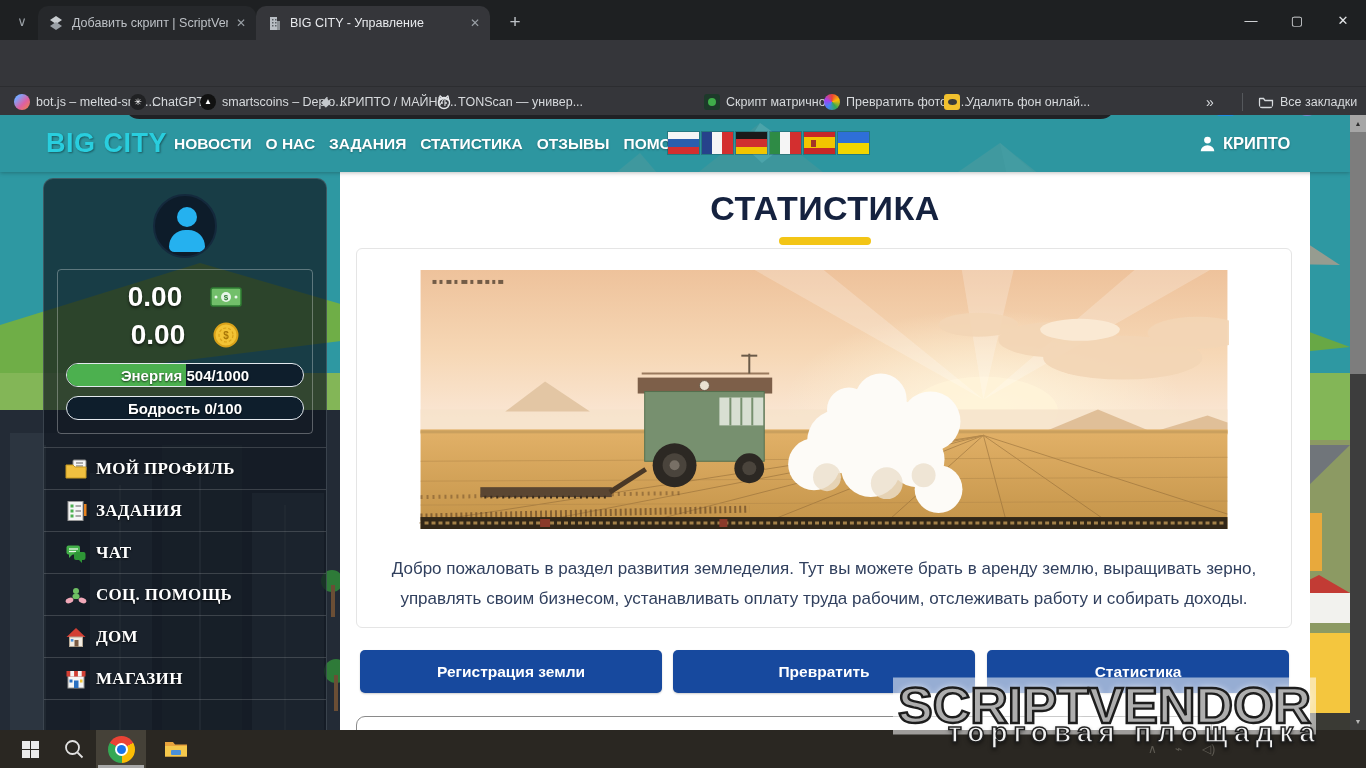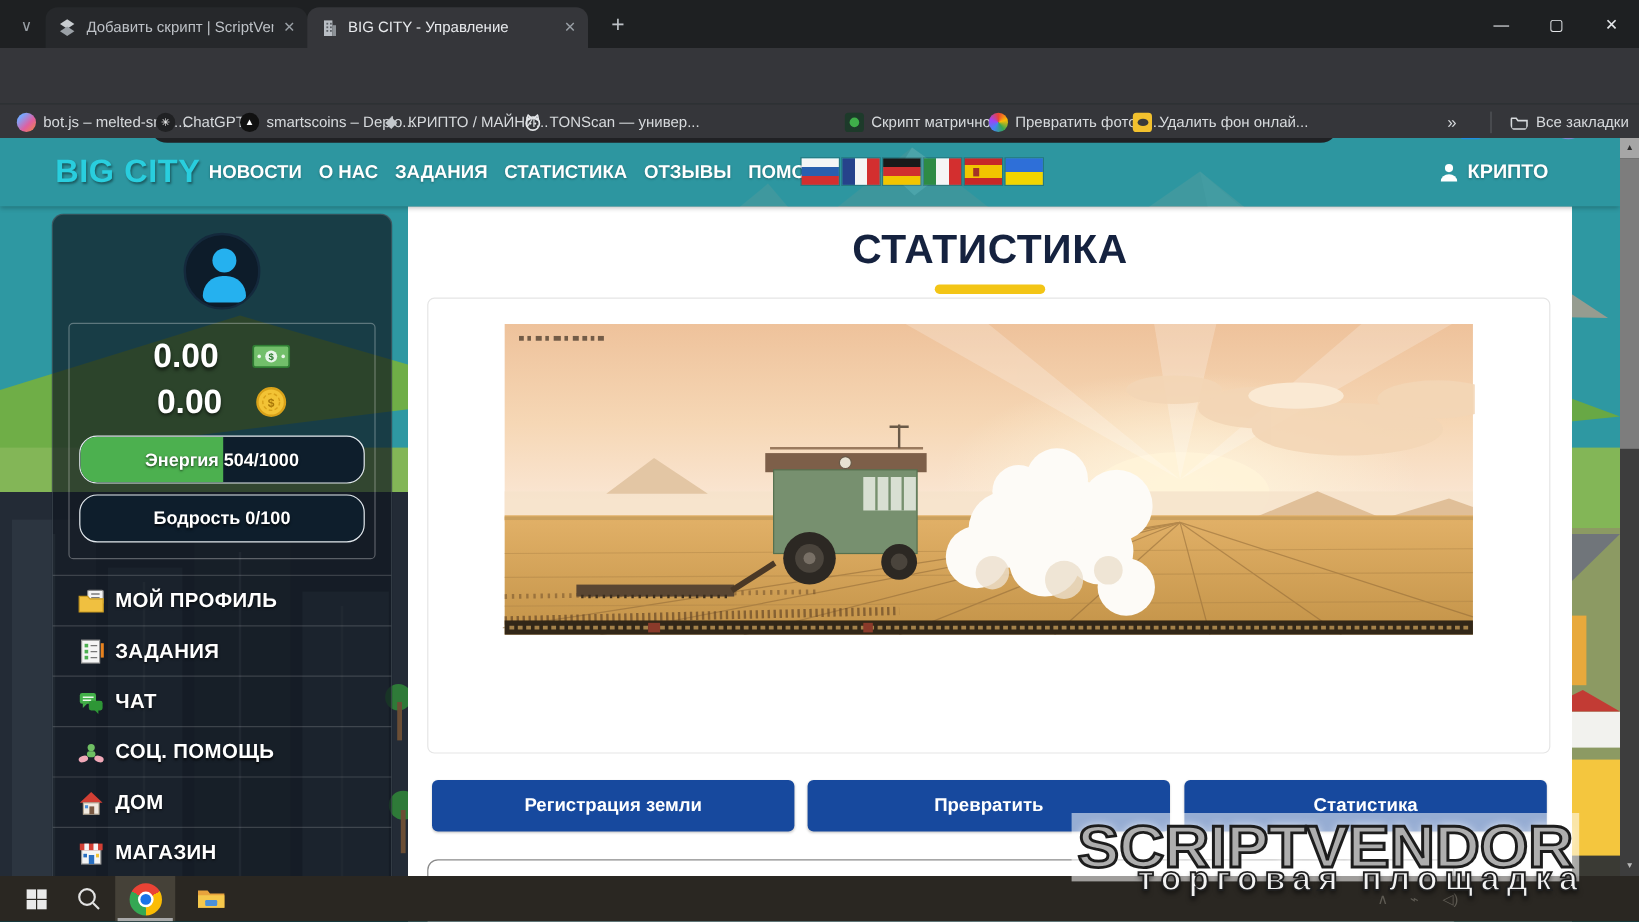--- a/index.html
+++ b/index.html
@@ -75,29 +75,29 @@
   #sbavatar { width:64px; height:64px; border-radius:50%; background:#0d1c2a; border:2px solid #14293c;
     margin:15px auto 0; position:relative; overflow:hidden; }
   #sbavatar .head { position:absolute; left:22px; top:11px; width:20px; height:20px; border-radius:50%; background:#25b1ef; }
   #sbavatar .body { position:absolute; left:14px; top:34px; width:36px; height:22px;
     border-radius:18px 18px 6px 6px; background:#25b1ef; }
   #sbname { text-align:center; color:#fff; font-size:24px; font-weight:800; margin-top:7px;
     text-shadow:0 1px 3px rgba(0,0,0,.7); }
   #statbox { margin:11px 13px 0; border:1px solid rgba(255,255,255,.3); border-radius:4px; padding:8px 8px 13px; }
   .moneyrow { display:flex; justify-content:center; align-items:center; gap:28px; height:38px; }
   .moneyrow .val { color:#fff; font-size:28px; font-weight:800; text-shadow:0 2px 3px rgba(0,0,0,.6); }
-  .sbar { margin-top:9px; height:40px; border:1.5px solid #e3e9ee; border-radius:15px; background:#0e1e2c;
+  .sbar { margin-top:9px; height:24px; border:1.5px solid #e3e9ee; border-radius:15px; background:#0e1e2c;
     position:relative; overflow:hidden; }
   .sbar .fill { position:absolute; left:0; top:0; bottom:0; background:#4cb04f; }
   .sbar .lab { position:absolute; inset:0; display:flex; align-items:center; justify-content:center;
     color:#fff; font-weight:700; font-size:15px; text-shadow:0 1px 2px rgba(0,0,0,.7); }
   #sbmenu { margin-top:13px; border-top:1px solid rgba(255,255,255,.16); }
   .mitem { height:42px; display:flex; align-items:center; gap:9px; padding-left:21px;
     border-bottom:1px solid rgba(255,255,255,.16); color:#fff; font-weight:800; font-size:17px;
-    letter-spacing:.3px; text-shadow:0 1px 2px rgba(0,0,0,.8); }
+    letter-spacing:.3px; text-shadow:0 1px 2px rgba(0,0,0,.8);font-family:Liberation Serif, serif; }
   .mic { width:22px; height:22px; flex:0 0 22px; }
   
   #mainpanel { position:absolute; left:340px; top:172px; width:970px; height:596px; background:#fff; z-index:3; }
   #pagetitle { text-align:center; margin-top:17px; font-size:34px; font-weight:800; color:#15223f; letter-spacing:.5px; }
   #titlebar { width:92px; height:8px; border-radius:4px; background:#f3c516; margin:9px auto 0; }
   #card1 { position:absolute; left:16px; top:76px; width:936px; height:380px;
     border:1px solid #e5e5e5; border-radius:6px; background:#fff; }
   #farmimg { display:block; margin:21px auto 0; }
   #desc { margin:25px auto 0; width:908px; text-align:center; font-size:17px; color:#31405e; line-height:1.75; }
   .bluebtn { position:absolute; top:478px; width:302px; height:43px; background:#17499e; border-radius:5px;
@@ -518,20 +518,21 @@
             <rect x="65" y="10" width="4" height="4"></rect>
             <rect x="72" y="10" width="3" height="4"></rect>
           <rect x="78" y="10" width="5" height="4"></rect>
         </g>
 
         <rect x="0" y="248" width="810" height="12" fill="#322718"></rect>
         <line x1="4" y1="254" x2="806" y2="254" stroke="#caa05a" stroke-width="3" stroke-dasharray="4 3" opacity="0.75"></line>
         <rect x="120" y="250" width="10" height="8" fill="#8a3a2a"></rect>
           <rect x="300" y="250" width="8" height="8" fill="#8a3a2a"></rect>
       </svg>
+      <div id="desc">Добро пожаловать в раздел развития земледелия. Тут вы можете брать в аренду землю, выращивать зерно, управлять своим бизнесом, устанавливать оплату труда рабочим, отслеживать работу и собирать доходы.</div>
     </div>
     <div class="bluebtn" style="left:20px;">Регистрация земли</div>
     <div class="bluebtn" style="left:333px;">Превратить</div>
     <div class="bluebtn" style="left:647px;">Статистика</div>
     <div id="card2"></div>
   </div>
 
   <div id="taskbar">
     <div class="tbic" style="left:10px;width:40px;">
       <svg width="17" height="17" viewBox="0 0 17 17">

